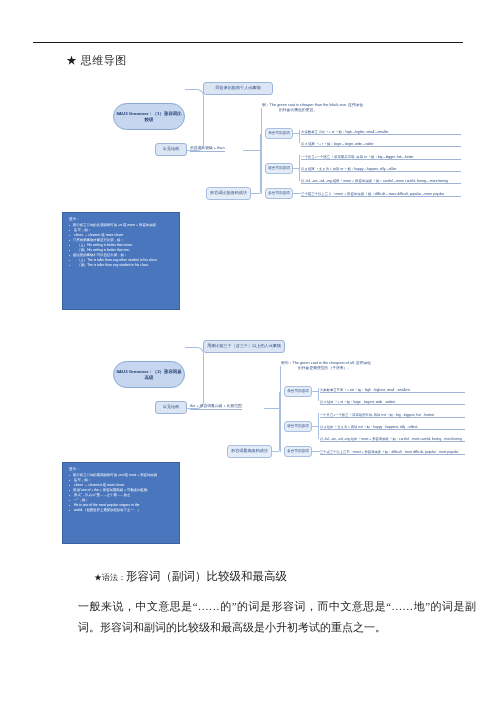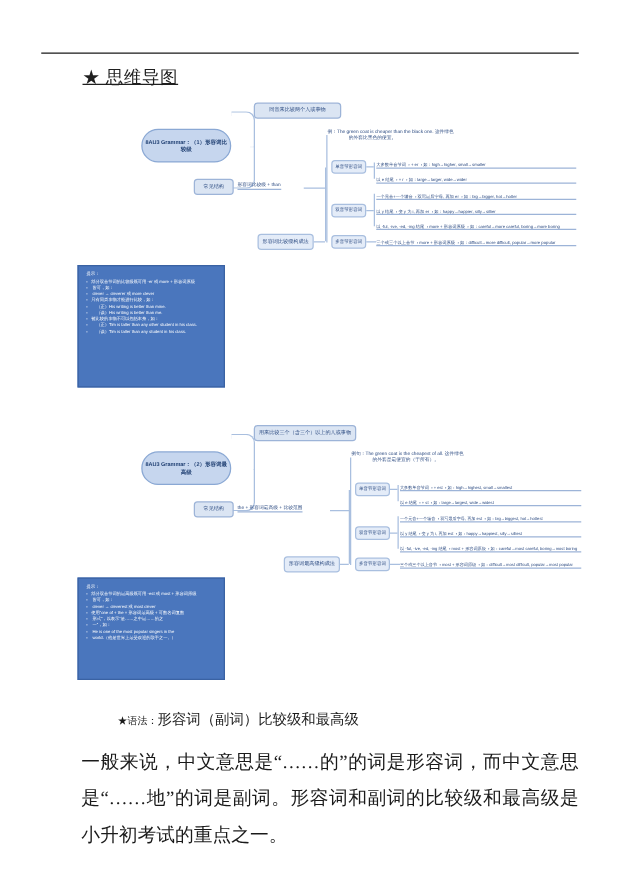--- a/index.html
+++ b/index.html
@@ -6,22 +6,22 @@
   body{
     width:496px;height:702px;background:#ffffff;
     font-family:"Liberation Serif","DejaVu Serif",serif;
     color:#262626;overflow:hidden;position:relative;
   }
   .page{position:relative;width:496px;height:702px;}
 
   .rule-top{position:absolute;left:33px;top:42px;width:430px;height:0;border-top:1px solid #1a1a1a;}
 
   .heading-star{
-    position:absolute;left:66px;top:53px;font-size:14px;letter-spacing:.5px;
-    font-family:"Liberation Serif","DejaVu Serif",serif;color:#1f1f1f;white-space:nowrap;text-decoration:underline;
+    position:absolute;left:66px;top:53px;font-size:11px;letter-spacing:.5px;
+    font-family:"Liberation Serif","DejaVu Serif",serif;color:#1f1f1f;white-space:nowrap;
   }
 
   
   .mm{position:absolute;}
   .node{
     position:absolute;box-sizing:border-box;
     background:#dbe5f3;border:1px solid #9db4d8;border-radius:3px;
     color:#2b4a80;display:flex;align-items:center;justify-content:center;
     text-align:center;line-height:1.15;overflow:hidden;
     font-family:"Liberation Sans","DejaVu Sans",sans-serif;
@@ -66,23 +66,23 @@
   .notebox .ind2{padding-left:5px;}
 
   
   .sec-title{
     position:absolute;left:66px;top:566px;white-space:nowrap;
     font-family:"Liberation Serif","DejaVu Serif",serif;color:#1a1a1a;margin-left:28px;
   }
   .sec-title .lead{font-size:8px;}
   .sec-title .big{font-size:11.5px;}
   .para{
-    position:absolute;left:65px;top:596px;width:398px;
+    position:absolute;left:78px;top:596px;width:398px;
     font-family:"Liberation Serif","DejaVu Serif",serif;
-    font-size:15px;line-height:1.95;color:#1a1a1a;text-align:justify;
+    font-size:11px;line-height:1.95;color:#1a1a1a;text-align:justify;
   }
 </style>
 </head>
 <body>
 
 <div class="page">
 
   <div class="rule-top"></div>
 
   <div class="heading-star">★ 思维导图</div>

